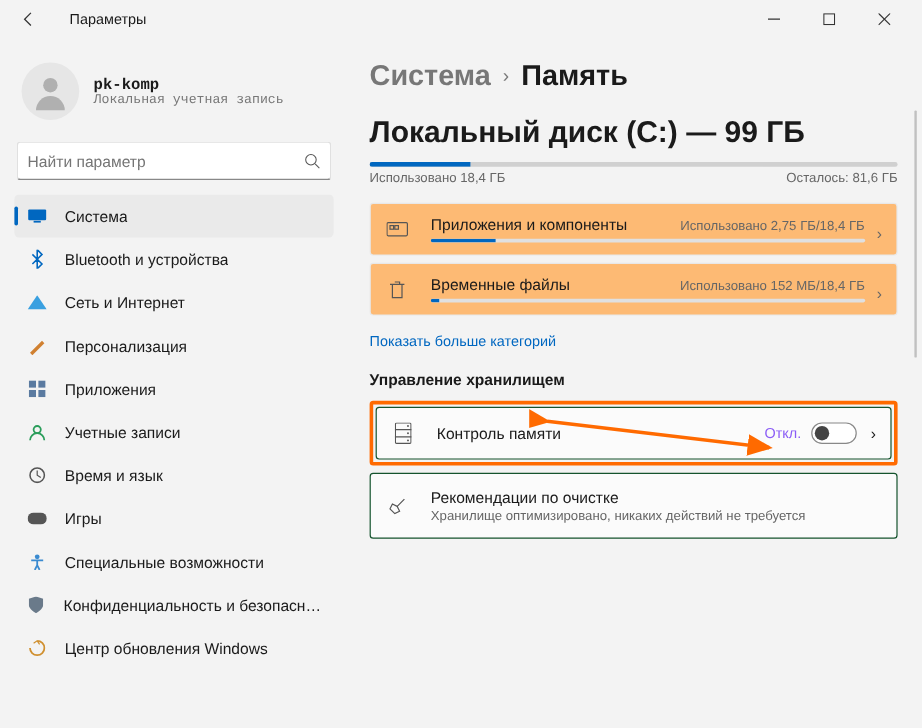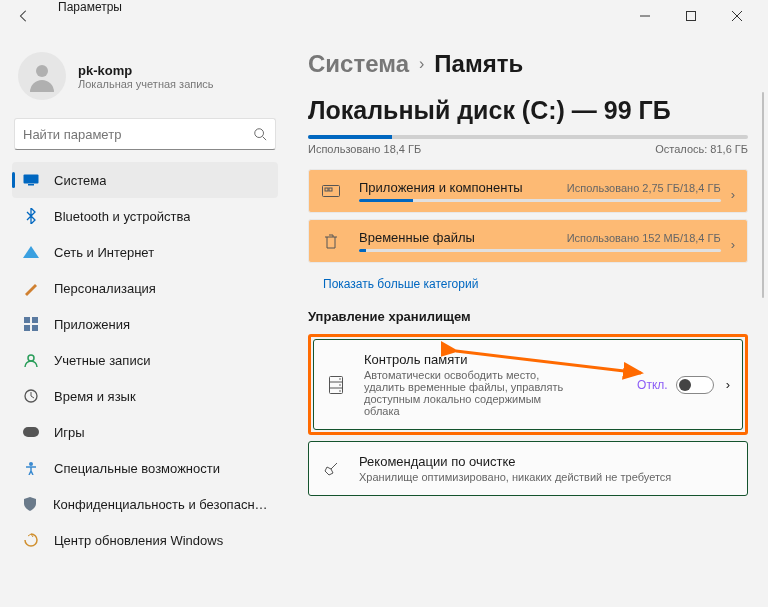--- a/index.html
+++ b/index.html
@@ -1,25 +1,25 @@
 <!DOCTYPE html>
 <html><head>
 <meta charset="utf-8">
 <style>
 * { box-sizing: border-box; margin: 0; padding: 0; }
 body { font-family: "Segoe UI", Arial, sans-serif; font-size: 13px; color: #1a1a1a; background: #f3f3f3; width: 768px; height: 607px; overflow: hidden; position: relative; }
 .window { width: 768px; height: 607px; background: #f3f3f3; display: flex; flex-direction: column; }
-.titlebar { height: 32px; display: flex; padding: 0 8px; background: #f3f3f3; }
+.titlebar { height: 32px; display: flex; align-items: center; padding: 0 8px; background: #f3f3f3; }
 .titlebar .back { width: 32px; height: 32px; display: flex; align-items: center; justify-content: center; cursor: pointer; }
 .titlebar .title { margin-left: 18px; font-size: 12px; }
 .titlebar .spacer { flex: 1; }
 .titlebar .winbtn { width: 46px; height: 32px; display: flex; align-items: center; justify-content: center; cursor: pointer; }
 .content { flex: 1; display: flex; overflow: hidden; }
 .sidebar { width: 288px; padding: 10px 8px 0 10px; display: flex; flex-direction: column; overflow: hidden; }
-.account { display: flex; align-items: center; padding: 10px 8px 14px 8px; }
+.account { display: flex; align-items: center; padding: 10px 8px 14px 8px; font-family: Liberation Mono, monospace; }
 .avatar { width: 48px; height: 48px; border-radius: 50%; background: #e6e6e6; display: flex; align-items: center; justify-content: center; margin-right: 12px; }
 .acct-name { font-size: 13px; font-weight: 600; }
 .acct-sub { font-size: 11px; color: #777; }
 .search { margin: 4px 4px 12px 4px; height: 32px; background: #fff; border: 1px solid #e0e0e0; border-radius: 3px; display: flex; align-items: center; padding: 0 8px; border-bottom: 1px solid #888;}
 .search input { flex: 1; border: none; outline: none; font-size: 13px; background: transparent; }
 .navlist { flex: 1; overflow-y: auto; }
 .navitem { height: 36px; display: flex; align-items: center; padding: 0 10px; border-radius: 4px; cursor: pointer; position: relative; margin: 0 2px; }
 .navitem.active { background: #eaeaea; }
 .navitem.active::before { content: ""; position: absolute; left: 0; top: 10px; bottom: 10px; width: 3px; background: #0067c0; border-radius: 2px; }
 .navicon { width: 18px; height: 18px; margin-right: 14px; display: flex; align-items: center; justify-content: center; }
@@ -34,21 +34,21 @@
 .disk-bar .fill { height: 100%; background: #0067c0; }
 .disk-stats { display: flex; justify-content: space-between; font-size: 11px; color: #666; margin-bottom: 14px; }
 .card { background: #fdba74; border: 1px solid #e8e8e8; border-radius: 3px; margin-bottom: 6px; padding: 10px 12px; display: flex; align-items: flex-end; cursor: pointer; }
 .card .cicon { width: 20px; height: 20px; display: flex; align-items: center; justify-content: center; margin-right: 18px; }
 .card .ccontent { flex: 1; }
 .card .ctitle { font-size: 13px; }
 .card .cright { font-size: 11px; color: #666; }
 .card .cchev { color: #666; }
 .minibar { width: 100%; height: 3px; background: #e0e0e0; margin-top: 4px; border-radius: 2px; overflow: hidden; }
 .minibar .mfill { height: 100%; background: #0067c0; }
-.link { font-size: 12px; color: #0067c0; cursor: pointer; margin: 8px 0 18px 15px; display: inline-block; }
+.link { font-size: 12px; color: #0067c0; cursor: pointer; margin: 8px 0 18px 0; display: inline-block; }
 .section-h { font-size: 13px; font-weight: 600; margin-bottom: 10px; }
 .toggle-card { background: #fbfbfb; border: 1px solid #14532d; border-radius: 3px; padding: 12px; display: flex; align-items: center; cursor: pointer; }
 .toggle-card .tcicon { width: 20px; display:flex; justify-content:center; margin-right: 18px; }
 .toggle-card .tccontent { flex: 1; }
 .toggle-card .tctitle { font-size: 13px; }
 .toggle-card .tcsub { font-size: 11px; color: #666; margin-top: 2px; max-width: 200px; }
 .toggle-label { font-size: 12px; color: #8b5cf6; margin-right: 8px; }
 .toggle { width: 38px; height: 18px; border: 1px solid #888; border-radius: 10px; position: relative; background: #fff; margin-right: 12px; }
 .toggle .knob { width: 12px; height: 12px; border-radius: 50%; background: #444; position: absolute; top: 2px; left: 2px; }
 .highlight-box { border: 3px solid #ff6a00; border-radius: 3px; padding: 2px; margin-bottom: 6px; }
@@ -273,21 +273,20 @@
                 <rect x="0.5" y="0.5" width="13" height="17" rx="1" stroke="#555" fill="none"></rect>
                 <line x1="0" y1="6" x2="14" y2="6" stroke="#555"></line>
                 <line x1="0" y1="12" x2="14" y2="12" stroke="#555"></line>
                 <circle cx="11" cy="3" r="0.8" fill="#555"></circle>
                 <circle cx="11" cy="9" r="0.8" fill="#555"></circle>
                 <circle cx="11" cy="15" r="0.8" fill="#555"></circle>
               </svg>
             </div>
           <div class="tccontent">
             <div class="tctitle">Контроль памяти</div>
-            <div class="tcsub">Автоматически освободить место, удалить временные файлы, управлять доступным локально содержимым облака</div>
           </div>
           <span class="toggle-label">Откл.</span>
           <div class="toggle">
               <div class="knob"></div>
             </div>
           <span class="cchev">›</span>
         </div>
         <svg class="arrow-svg" style="left:130px; top:-4px;" width="210" height="50">
           <defs>
               <marker id="ah" markerWidth="8" markerHeight="8" refX="6" refY="3" orient="auto">

